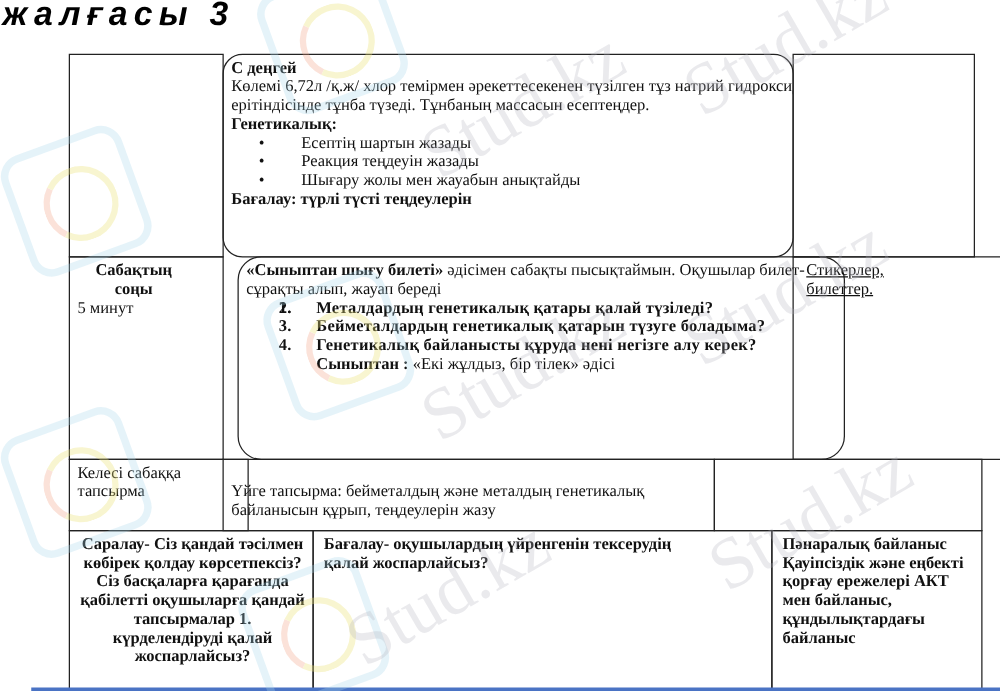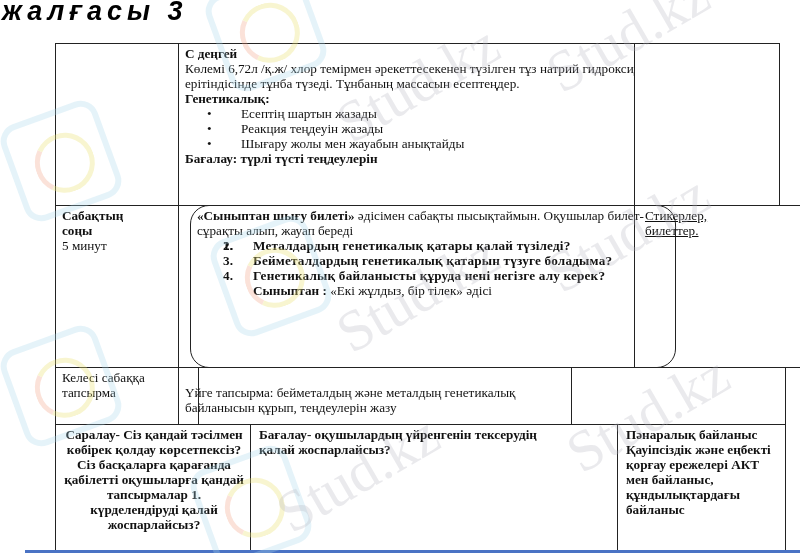--- a/index.html
+++ b/index.html
@@ -72,35 +72,35 @@
     position: absolute; left: 25px; top: 550px;
     width: 775px; height: 3px; background: #4a73c4;
   }
 </style>
 </head>
 <body>
 
 <div class="title">жалғасы 3</div>
 
 <div class="cell" style="left:55px; top:43px; width:124px; height:163px;"></div>
-<div class="cell" style="left:178px; top:43px; width:457px; height:163px; overflow:hidden; white-space:normal;">
+<div class="cell" style="left:178px; top:43px; width:457px; height:163px; overflow:hidden; white-space:normal;border-radius:16px;">
   <div class="b">С деңгей</div>
   <div style="width:470px;">Көлемі 6,72л /қ.ж/ хлор темірмен әрекеттесекенен түзілген тұз натрий гидроксиді ерітіндісінде тұнба түзеді. Тұнбаның массасын есептеңдер.</div>
   <div class="b">Генетикалық:</div>
   <ul class="bul">
     <li>Есептің шартын жазады</li>
     <li>Реакция теңдеуін жазады</li>
     <li>Шығару жолы мен жауабын анықтайды</li>
   </ul>
   <div style="font-weight:600;">Бағалау: түрлі түсті теңдеулерін</div>
 </div>
 <div class="cell" style="left:634px; top:43px; width:146px; height:163px;"></div>
 
 <div class="cell" style="left:55px; top:205px; width:124px; height:163px;">
-  <div class="b" style="width:90px;">Сабақтың соңы</div>
+  <div class="b" style="width:90px;text-align:center;">Сабақтың соңы</div>
   <div>5 минут</div>
 </div>
 <div class="cell" style="left:190px; top:205px; width:486px; height:163px;border-radius:19px;">
   <div>
     <span class="b">«Сыныптан шығу билеті»</span><span> әдісімен сабақты пысықтаймын. Оқушылар билет-сұрақты алып, жауап береді</span>
   </div>
   <ol class="num">
     <li><span class="n">1.</span></li>
     <li><span class="n">2.</span><span>Металдардың генетикалық қатары қалай түзіледі?</span></li>
     <li><span class="n">3.</span><span>Бейметалдардың генетикалық қатарын түзуге боладыма?</span></li>

